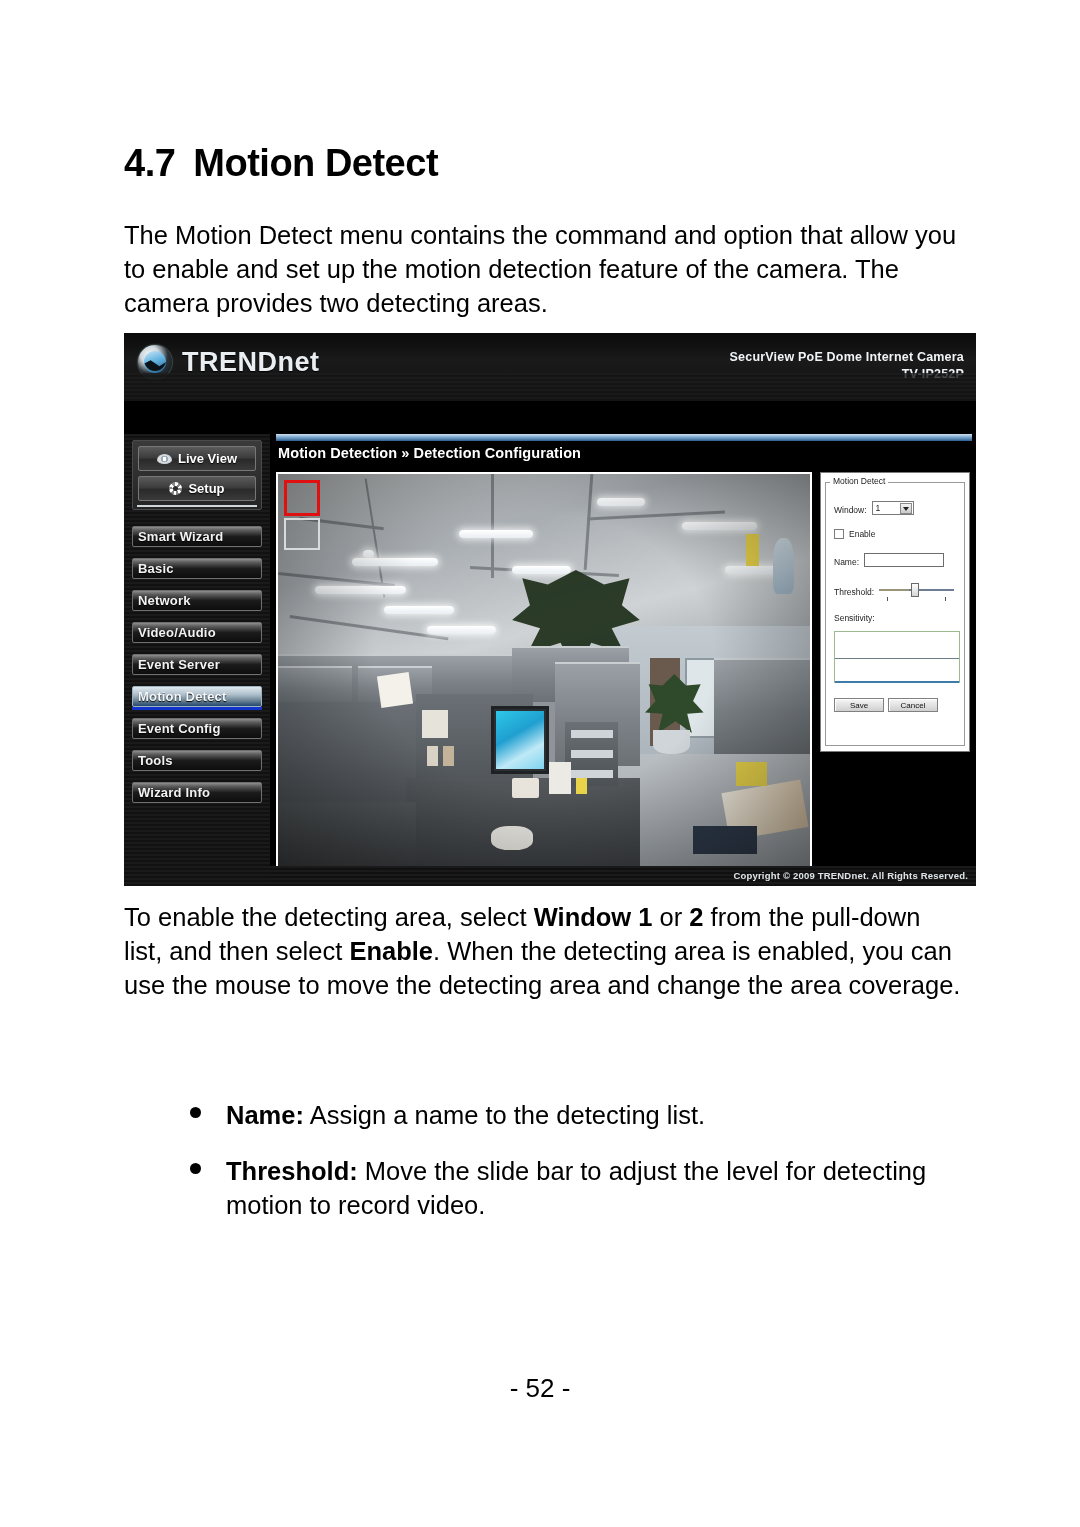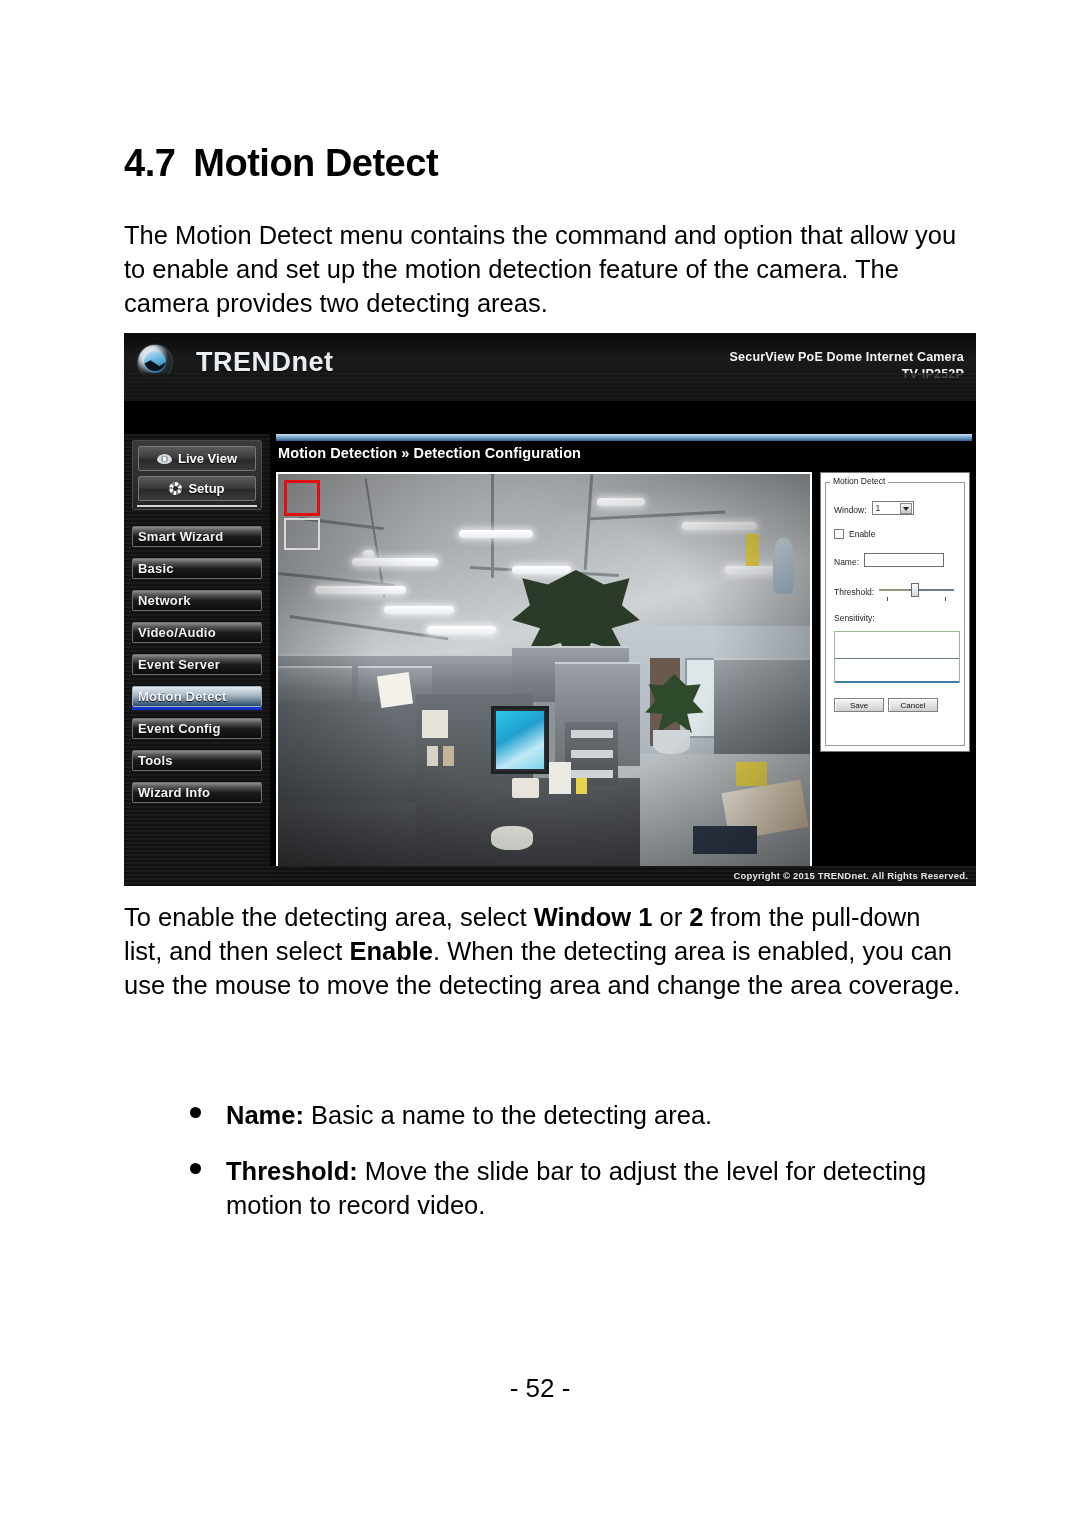--- a/index.html
+++ b/index.html
@@ -82,21 +82,21 @@
     width: 852px; height: 68px;
     background: linear-gradient(180deg,#0a0a0a 0%, #1a1a1a 40%, #101010 100%);
   }
   .cam-header::after{
     content:""; position:absolute; left:0; right:0; bottom:0; height:28px;
     background: repeating-linear-gradient(180deg,#1c1c1c 0 2px,#141414 2px 4px);
     opacity:.8;
   }
   .logo-wrap {
     position: absolute; left: 14px; top: 12px;
-    display: flex; align-items: center; gap: 24px;
+    display: flex; align-items: center; gap: 10px;
   }
   .logo-mark {
     width: 34px; height: 34px; border-radius: 50%;
     background: radial-gradient(circle at 35% 30%, #f2f6f9 0%, #cfd8de 28%, #2b3338 55%, #0c0f12 100%);
     position: relative;
     box-shadow: 0 0 2px #8aa;
   }
   .logo-mark::after {
     content:""; position:absolute; left:6px; top:6px; width:22px; height:22px;
     border-radius:50%;
@@ -583,30 +583,30 @@
 
           <div class="btn-row" style="top:215px;">
             <span class="sbtn">Save</span>
             <span class="sbtn">Cancel</span>
           </div>
         </div>
       </div>
     </div>
 
     <div class="cam-footer">
-      <div class="cam-copy">Copyright © 2015 TRENDnet. All Rights Reserved.</div>
+      <div class="cam-copy">Copyright © 2009 TRENDnet. All Rights Reserved.</div>
     </div>
   </div>
 
   <div class="para para-body"><span>To enable the detecting area, select </span><b>Window 1</b><span> or </span><b>2</b><span> from the pull-down list, and then select </span><b>Enable</b><span>. When the detecting area is enabled, you can use the mouse to move the detecting area and change the area coverage.</span></div>
 
   <div class="bullets">
     <div class="bullet-row">
       <span class="bullet-dot"></span>
-      <b>Name:</b><span> Basic a name to the detecting area.</span>
+      <b>Name:</b><span> Assign a name to the detecting list.</span>
     </div>
     <div class="bullet-row">
       <span class="bullet-dot"></span>
       <b>Threshold:</b><span> Move the slide bar to adjust the level for detecting motion to record video.</span>
     </div>
   </div>
 
   <div class="page-number">- 52 -</div>
 
 </div>

